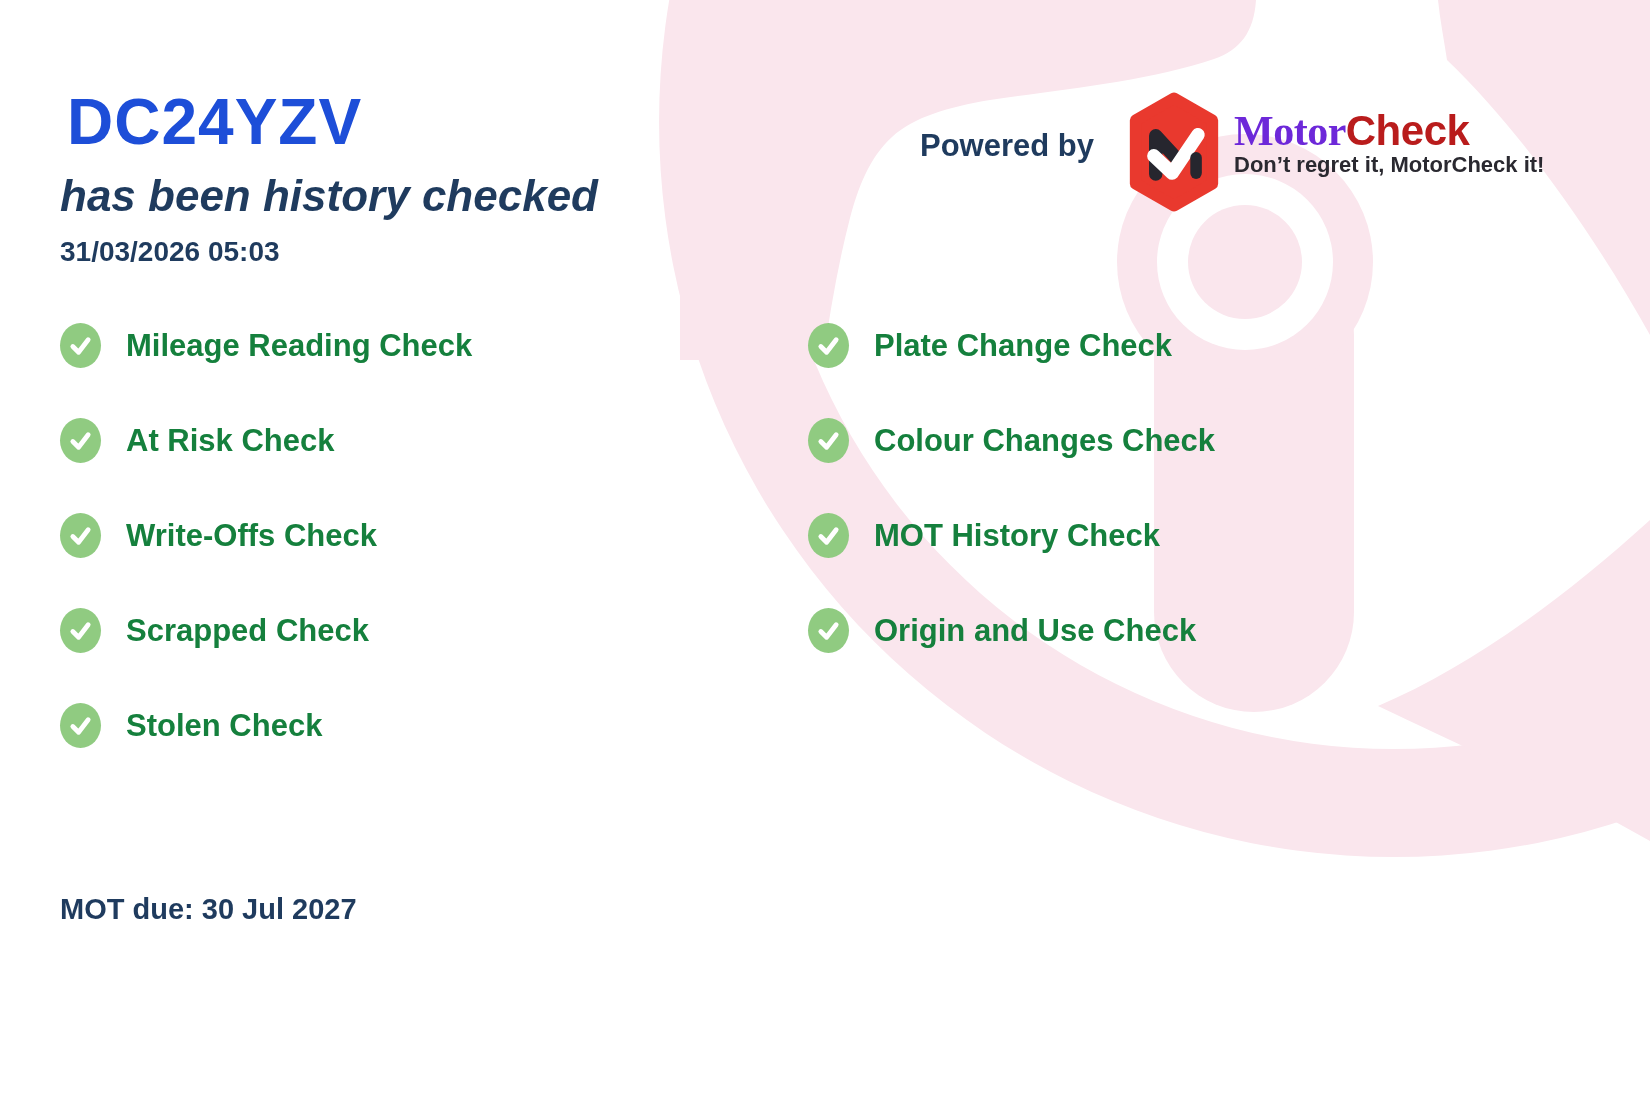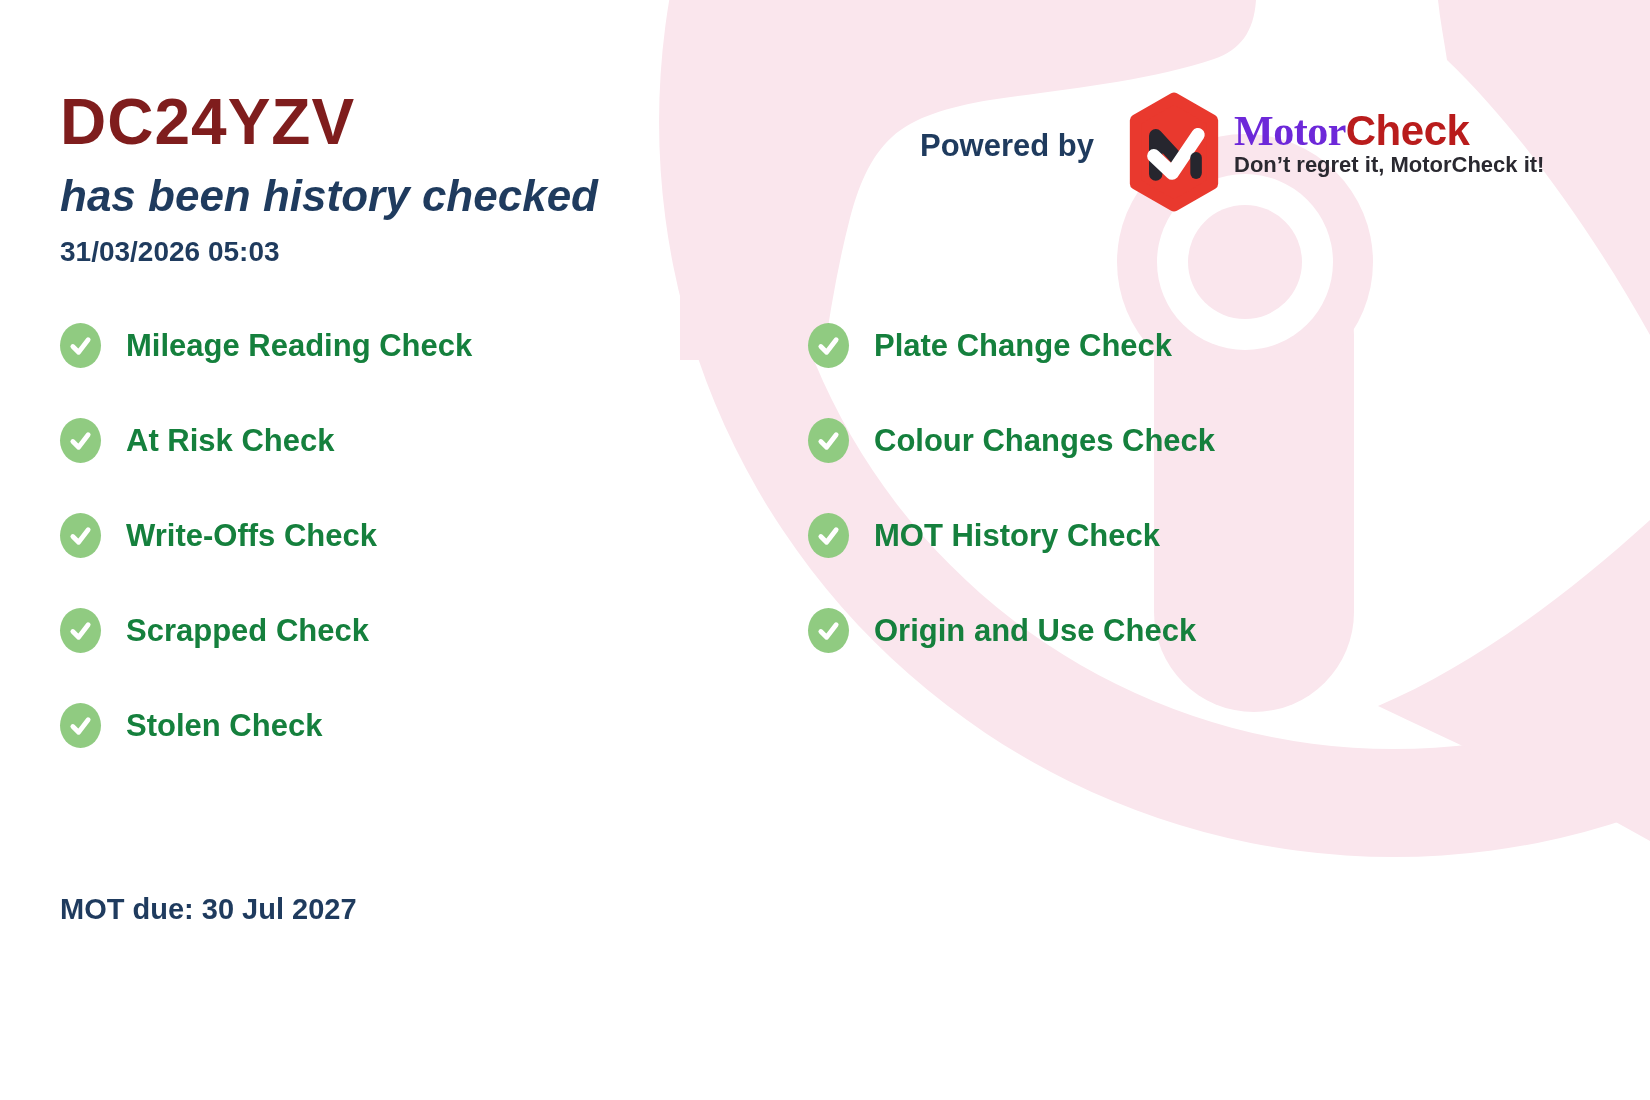--- a/index.html
+++ b/index.html
@@ -6,21 +6,21 @@
   body{
     width:1650px;height:1100px;position:relative;overflow:hidden;
     background:#ffffff;
     font-family:"Liberation Sans", sans-serif;
   }
   .bg-svg{position:absolute;left:0;top:0;width:1650px;height:1100px;}
   .content{position:absolute;left:0;top:0;width:1650px;height:1100px;}
 
   
   .header{position:absolute;left:60px;top:90px;color:#1f3b5e;}
-  .reg{font-size:64px;font-weight:700;letter-spacing:1px;line-height:1;color:#7f1d1d;}
+  .reg{font-size:64px;font-weight:700;letter-spacing:1px;line-height:1;color:#1d4ed8;margin-left:7px;}
   .subtitle{font-size:44px;font-weight:700;line-height:1;margin-top:20px;color:#1f3b5e;font-style:italic;}
   .timestamp{font-size:28px;font-weight:700;margin-top:18px;color:#1f3b5e;}
 
   
   .branding{position:absolute;left:920px;top:92px;width:640px;height:130px;display:flex;align-items:flex-start;}
   .powered-by{font-size:31px;font-weight:600;color:#1f3b5e;margin-top:36px;}
   .hex-logo{width:96px;height:120px;margin-left:32px;flex:0 0 auto;}
   .wordmark-block{margin-left:12px;margin-top:18px;}
   .wordmark{font-size:42px;font-weight:700;letter-spacing:-0.5px;line-height:1;white-space:nowrap;}
   .wordmark .motor{color:#6d28d9;font-family:Liberation Serif, serif;}

